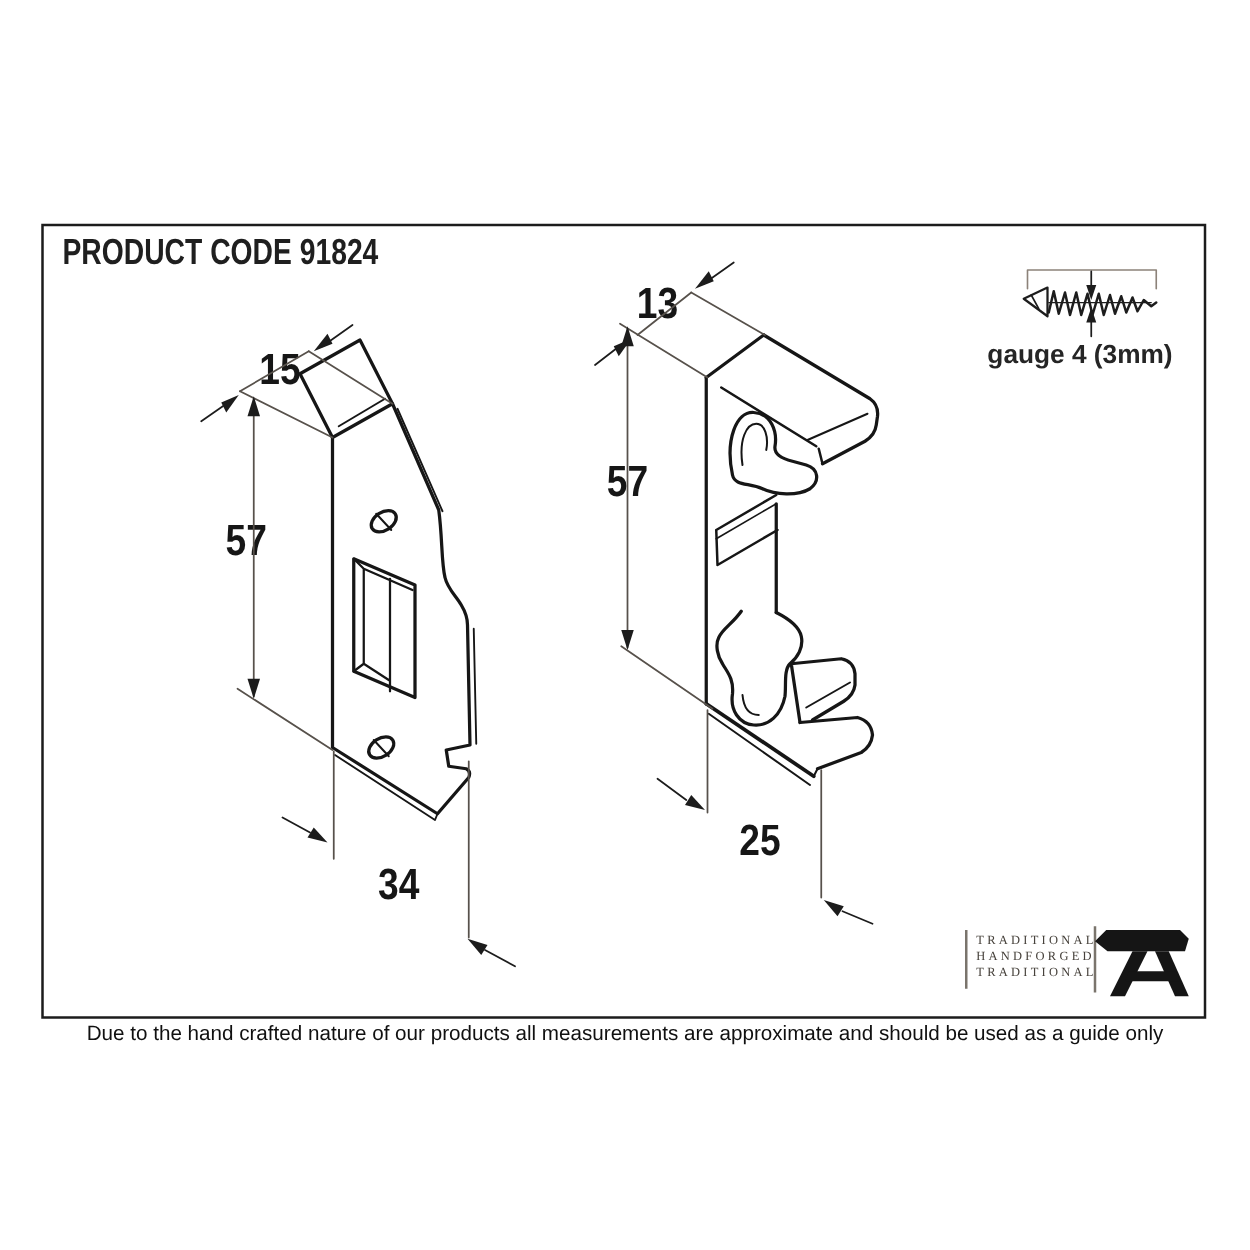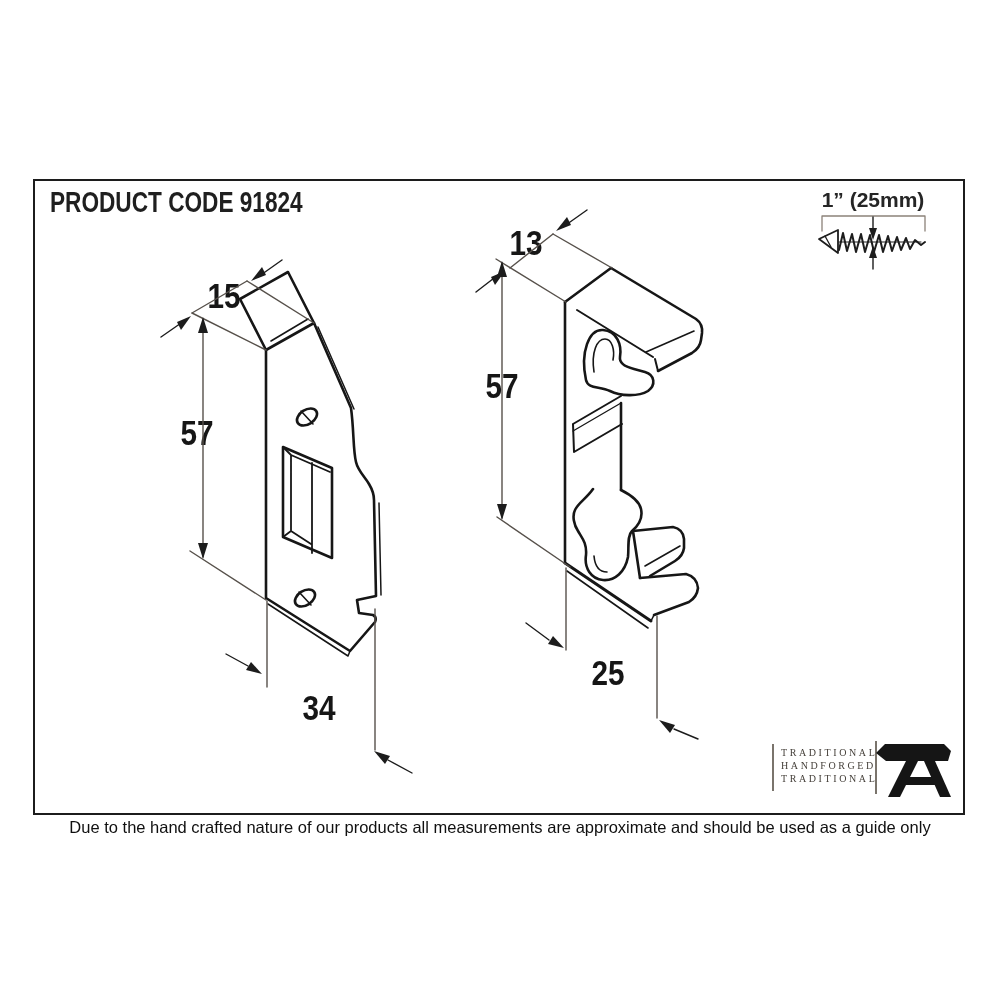--- a/index.html
+++ b/index.html
@@ -23,21 +23,21 @@
 </style>
 </head>
 <body>
 
 <div id="page">
 
   <div id="frame"></div>
 
   <div class="title">PRODUCT CODE 91824</div>
 
-  <div class="screw-label" style="left:773px;top:188px;">1” (25mm)</div>
+  <div class="screw-label" style="left:764px;top:272px;">gauge 4 (3mm)</div>
 
   <div class="dim-label" style="left:194px;top:281px;">15</div>
   <div class="dim-label bg" style="left:167px;top:418px;">57</div>
   <div class="dim-label" style="left:289px;top:693px;">34</div>
 
   <div class="dim-label" style="left:496px;top:228px;">13</div>
   <div class="dim-label bg" style="left:472px;top:371px;">57</div>
   <div class="dim-label" style="left:578px;top:658px;">25</div>
 
   <div class="logo-divider" style="left:772px;top:744px;height:47px;"></div>

